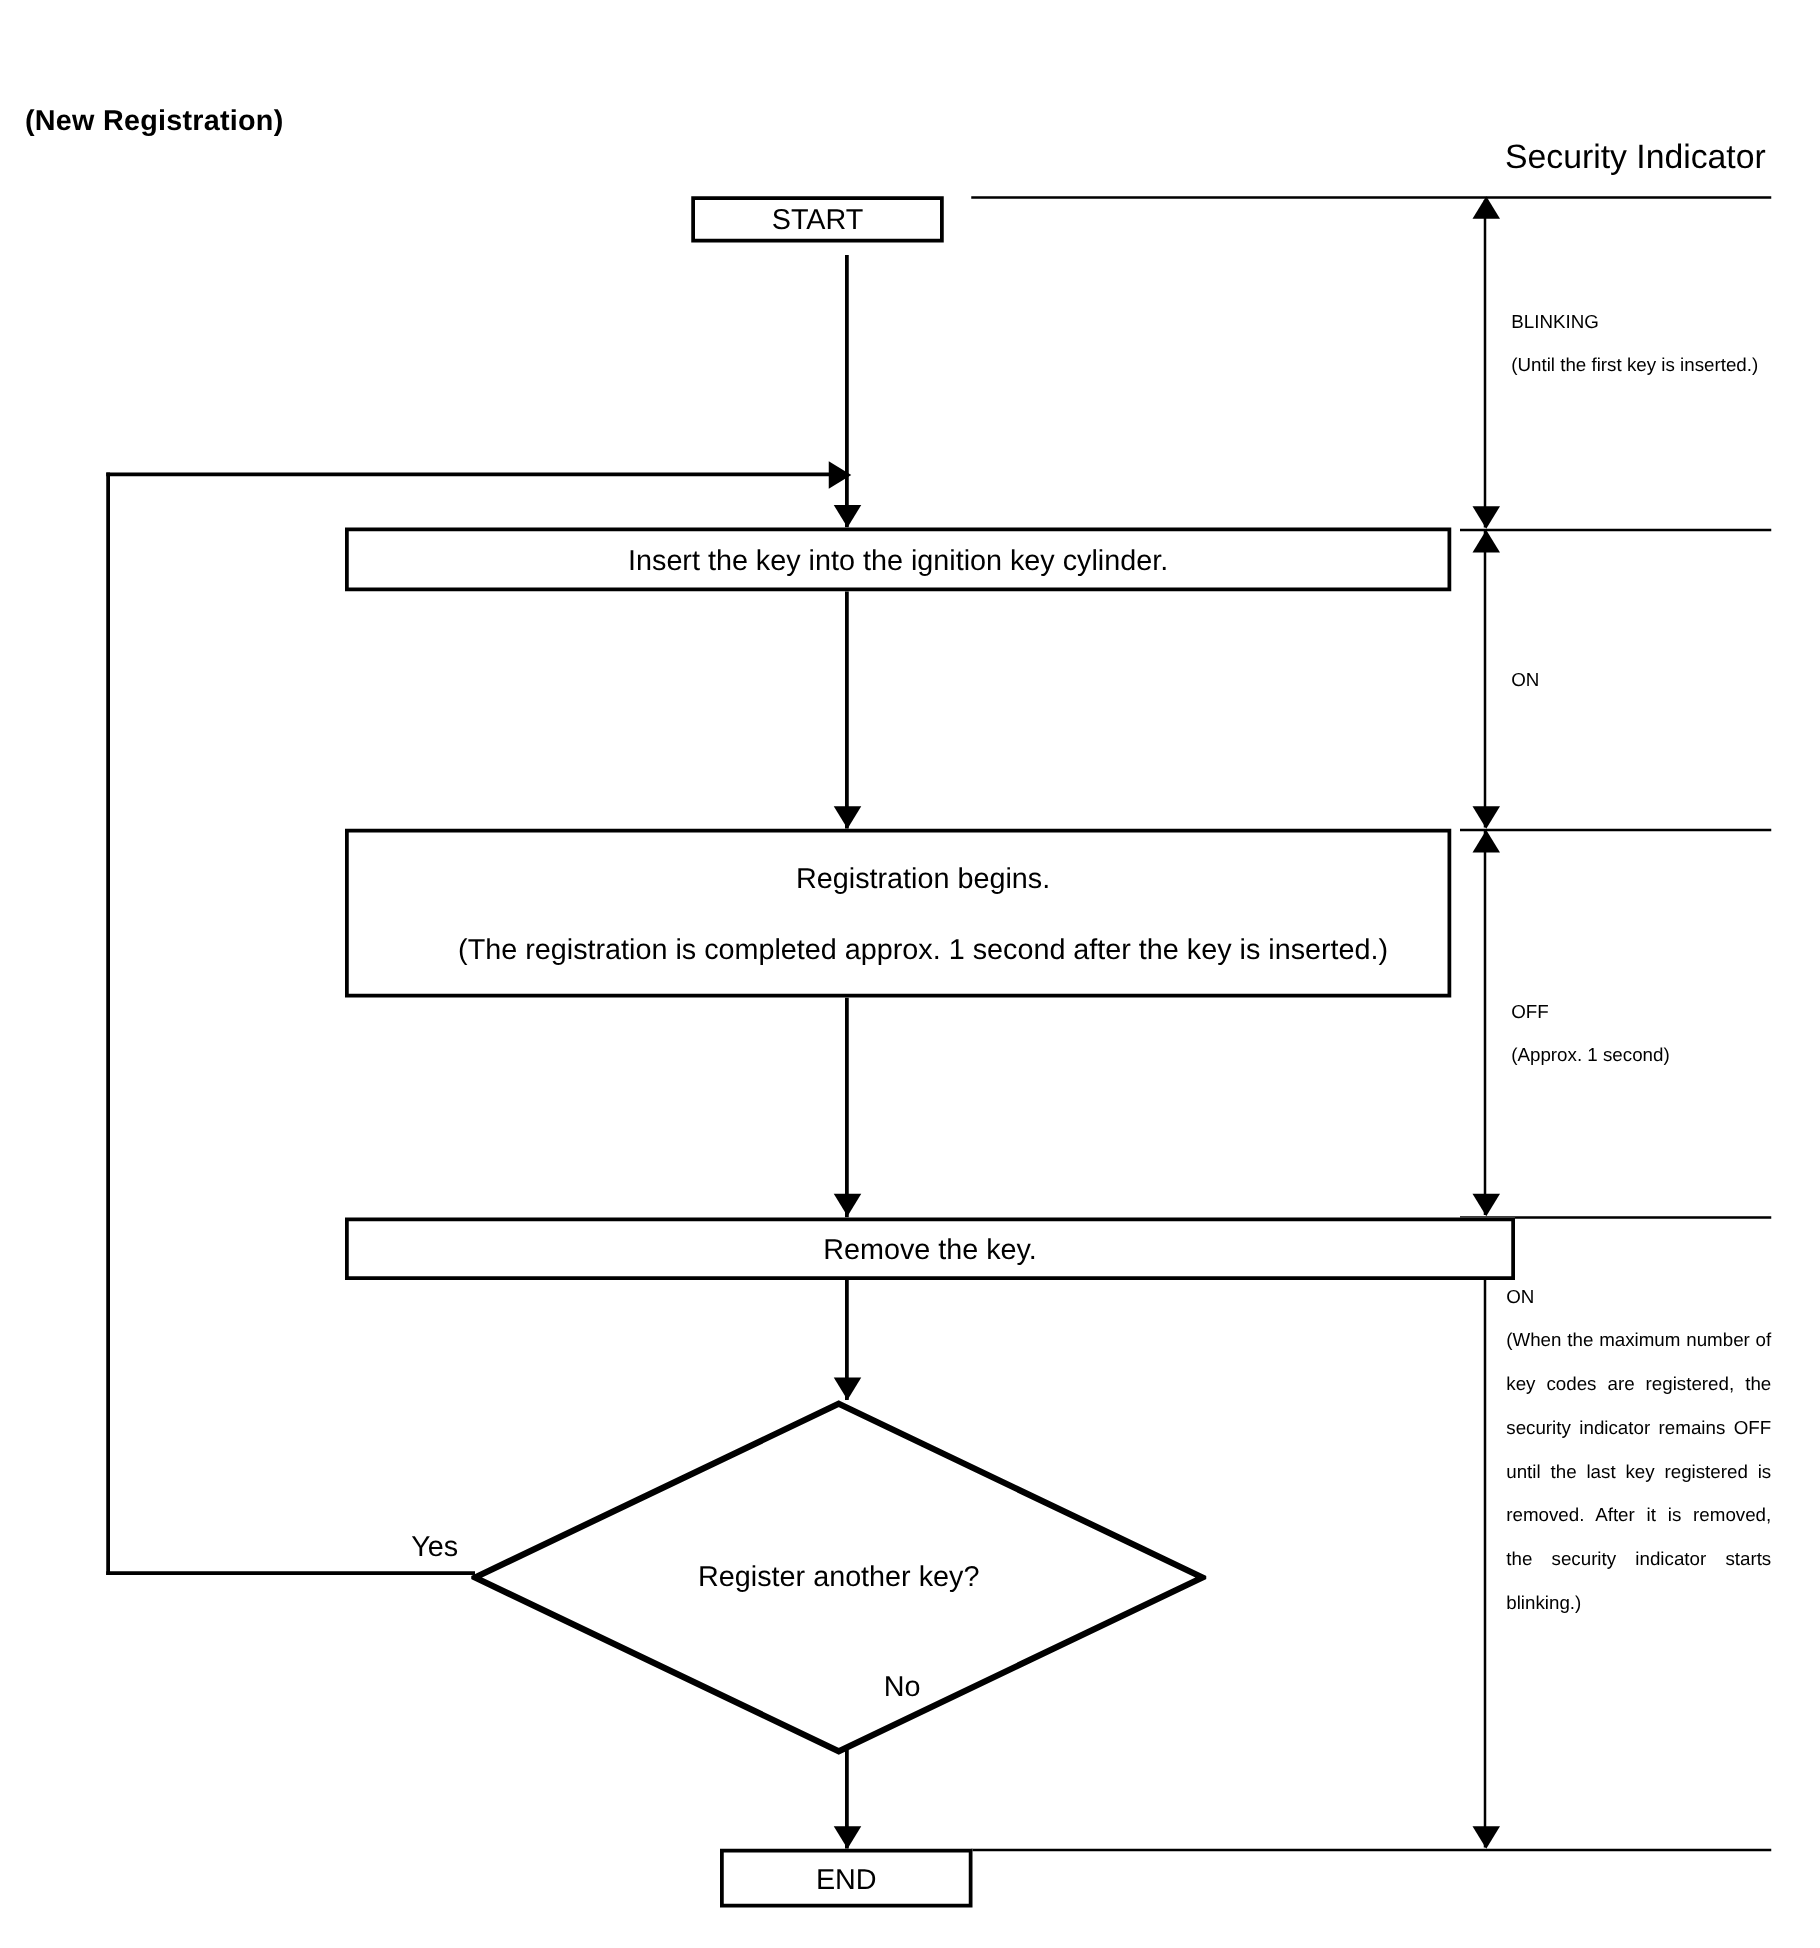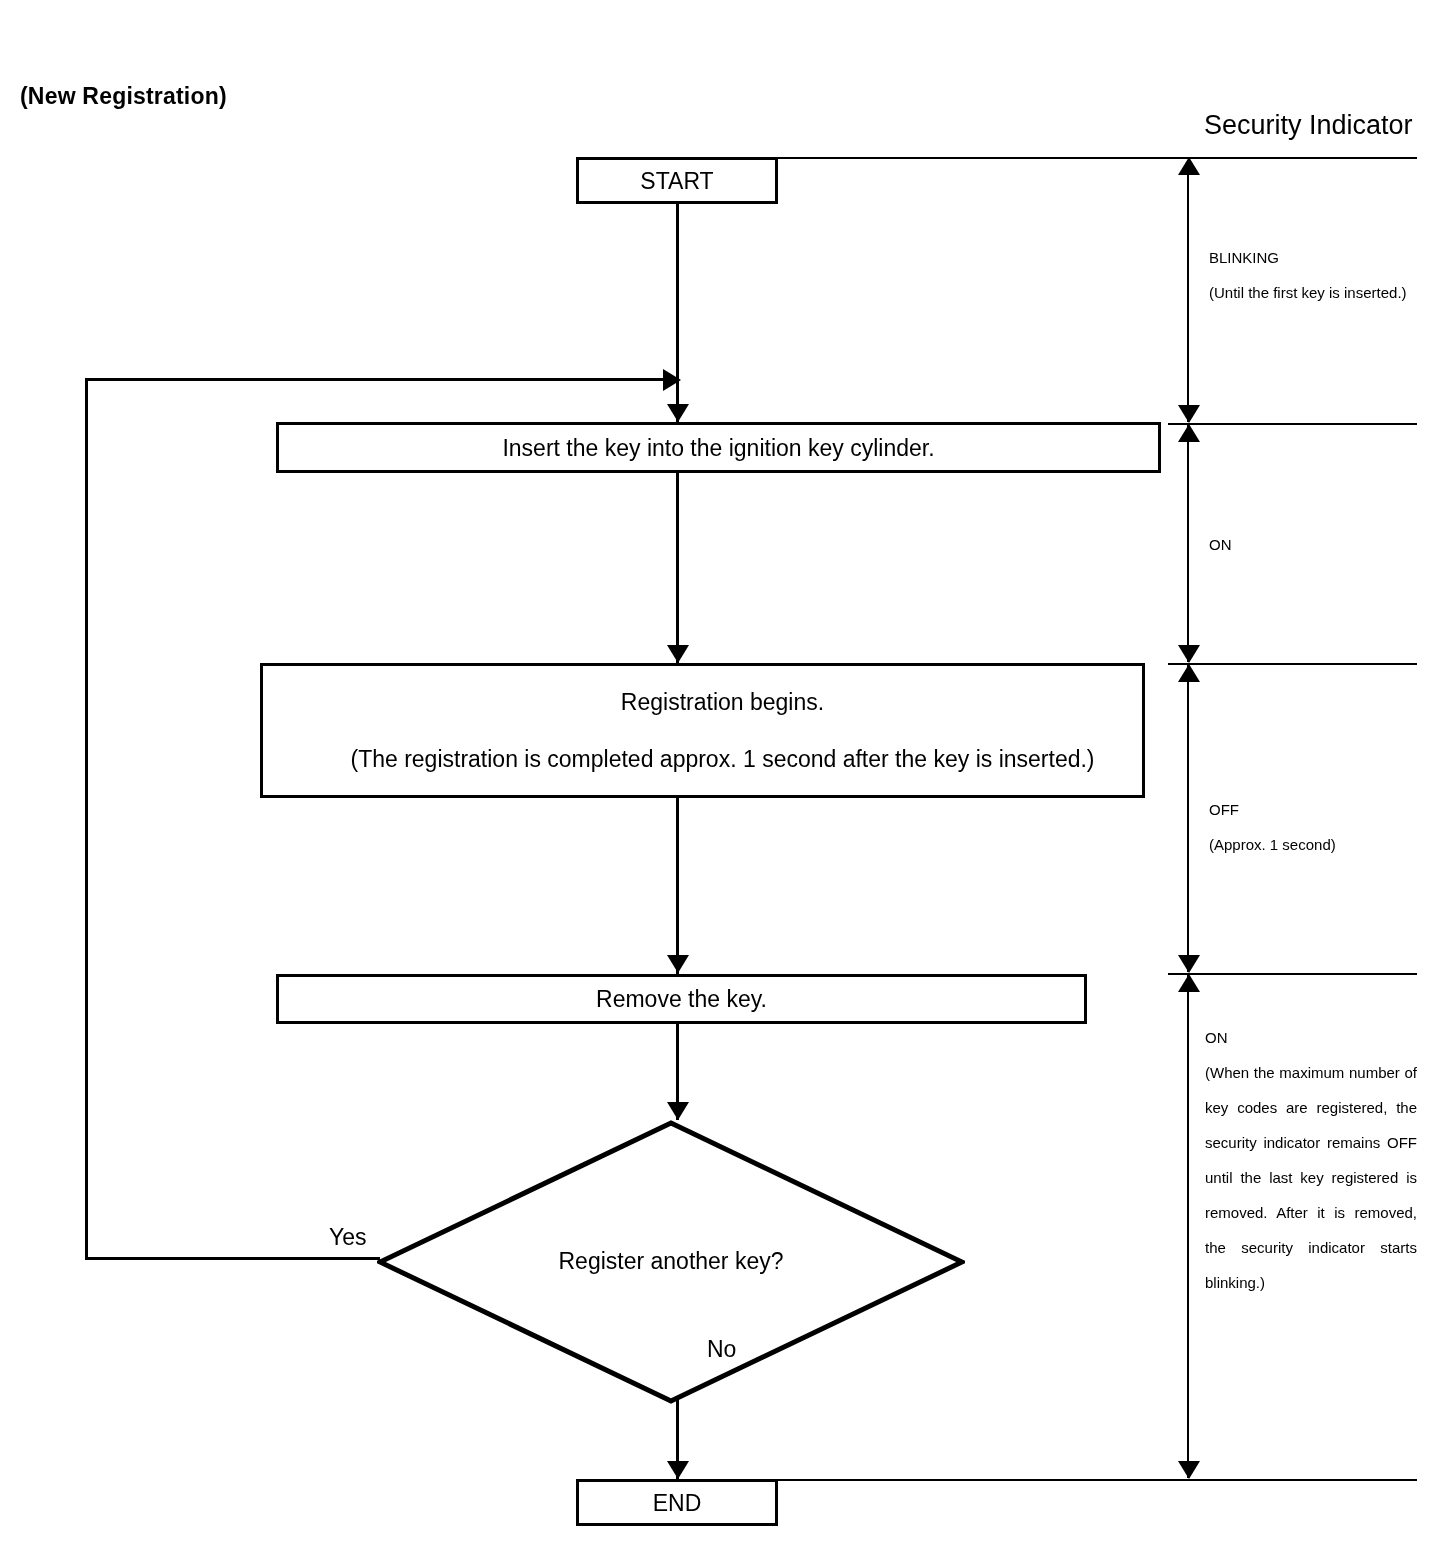--- a/index.html
+++ b/index.html
@@ -51,25 +51,25 @@
     display: flex;
     flex-direction: column;
     align-items: center;
     justify-content: center;
     font-size: 23px;
     line-height: 32px;
     text-align: center;
   }
   .node .line { display: block; white-space: nowrap; }
 
-  #node-start { left: 576px; top: 157px;  width: 202px; height: 47px; }
+  #node-start { left: 553px; top: 157px;  width: 202px; height: 37px; justify-content: flex-end; }
   #node-insert{ left: 276px; top: 422px;  width: 885px; height: 51px; }
-  #node-regbegins { left: 260px; top: 663px; width: 885px; height: 135px; padding-left: 40px; }
+  #node-regbegins { left: 276px; top: 663px; width: 885px; height: 135px; padding-left: 40px; }
   #node-regbegins .line + .line { margin-top: 25px; }
-  #node-remove{ left: 276px; top: 974px;  width: 811px; height: 50px; }
+  #node-remove{ left: 276px; top: 974px;  width: 936px; height: 50px; }
   #node-end   { left: 576px; top: 1479px; width: 202px; height: 47px; }
 
   
   #node-decision {
     position: absolute;
     left: 377px;
     top: 1120px;
     width: 588px;
     height: 284px;
   }

